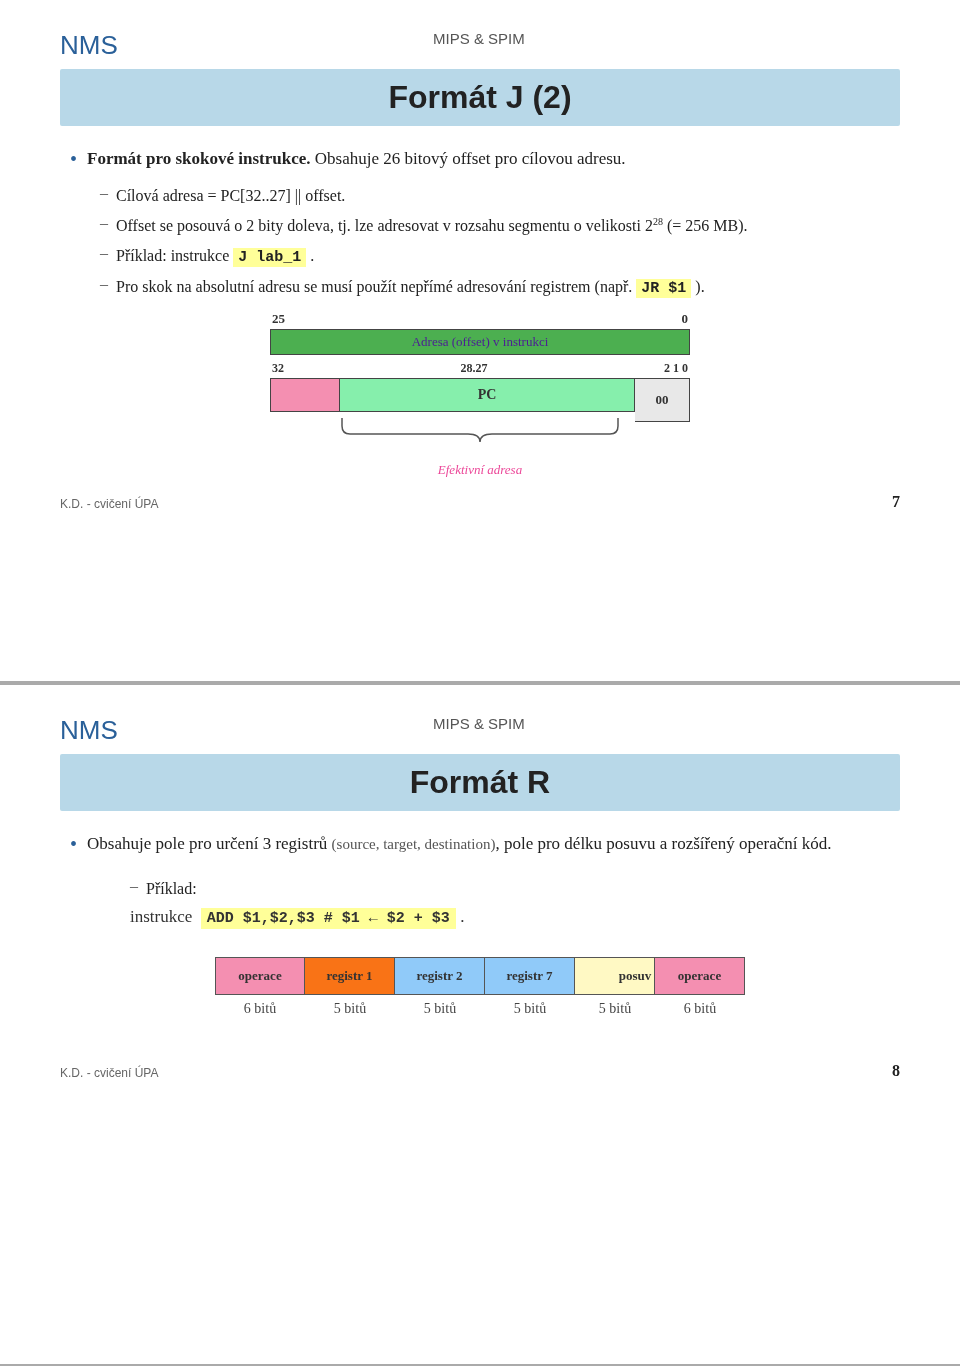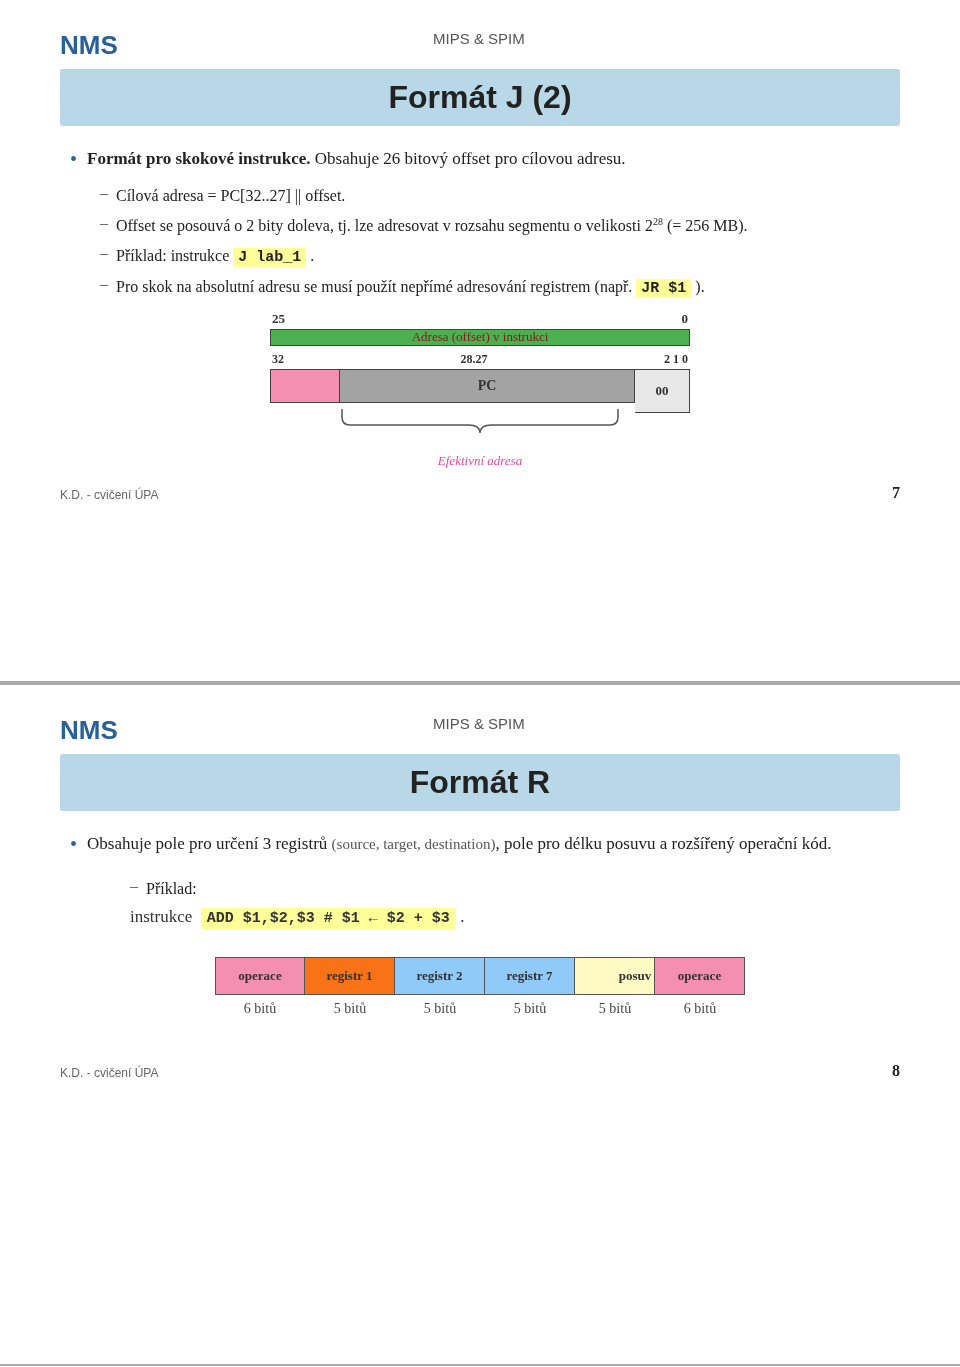--- a/index.html
+++ b/index.html
@@ -20,21 +20,21 @@
 
     .slide-header {
       display: flex;
       justify-content: space-between;
       align-items: flex-start;
       margin-bottom: 8px;
     }
 
     .nms-logo {
       font-size: 26px;
-      font-weight: bold;
+      font-weight: normal;
       color: #2a6099;
       font-family: Arial, sans-serif;
     }
 
     .slide-subtitle {
       font-size: 15px;
       color: #555;
       font-family: Arial, sans-serif;
       text-align: center;
       flex: 1;
@@ -134,39 +134,39 @@
     
     .j-format-diagram {
       width: 420px;
       margin: 10px auto;
       position: relative;
     }
 
     .j-diag-green-box {
       background: #4caf50;
       border: 1.5px solid #444;
-      height: 17px;
+      height: 26px;
       display: flex;
       align-items: center;
       justify-content: center;
       font-size: 13px;
-      color: #7f1d1d;
+      color: #4c1d95;
       width: 100%;
     }
 
     .j-pink-box {
       background: #f48fb1;
       border: 1.5px solid #444;
       width: 70px;
       height: 34px;
       flex-shrink: 0;
     }
 
     .j-white-box {
-      background: #a3a3a3;
+      background: #86efac;
       border: 1.5px solid #444;
       border-left: none;
       flex: 1;
       height: 34px;
       display: flex;
       align-items: center;
       justify-content: center;
       font-size: 14px;
       font-weight: bold;
     }

